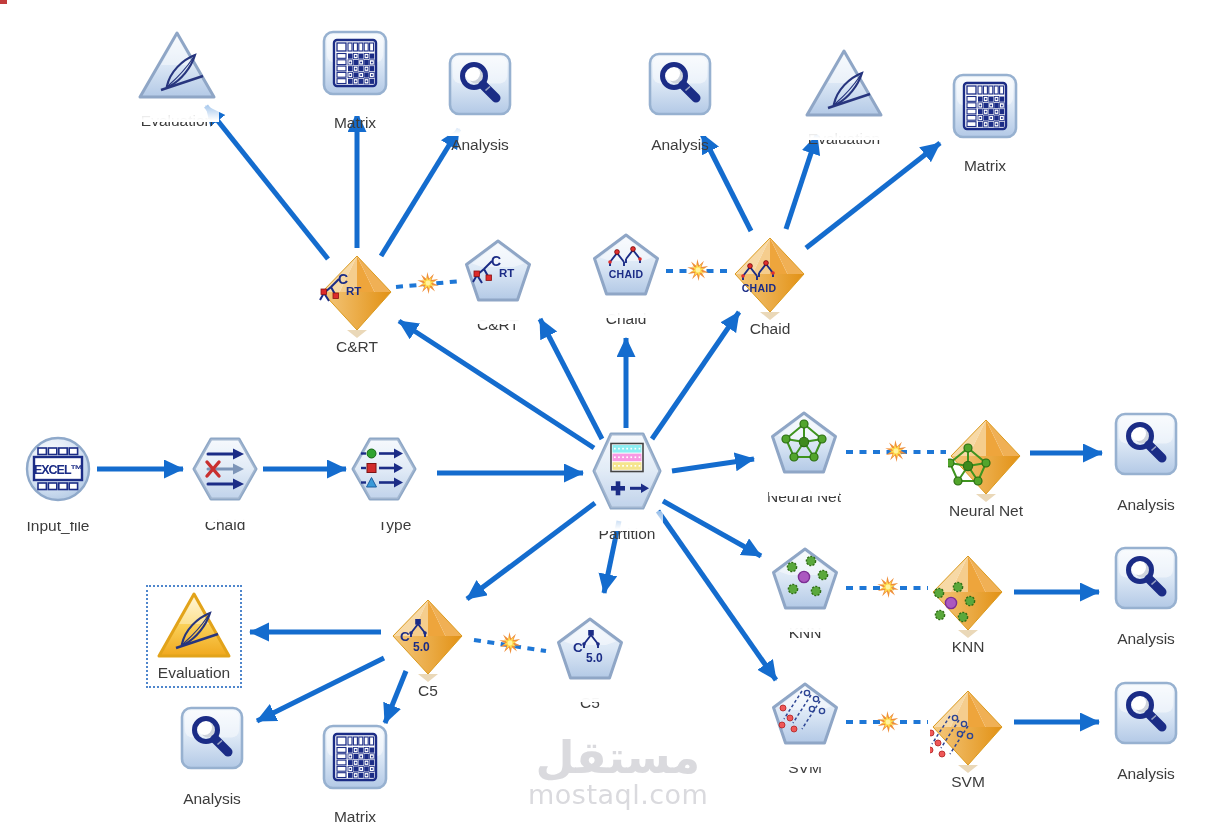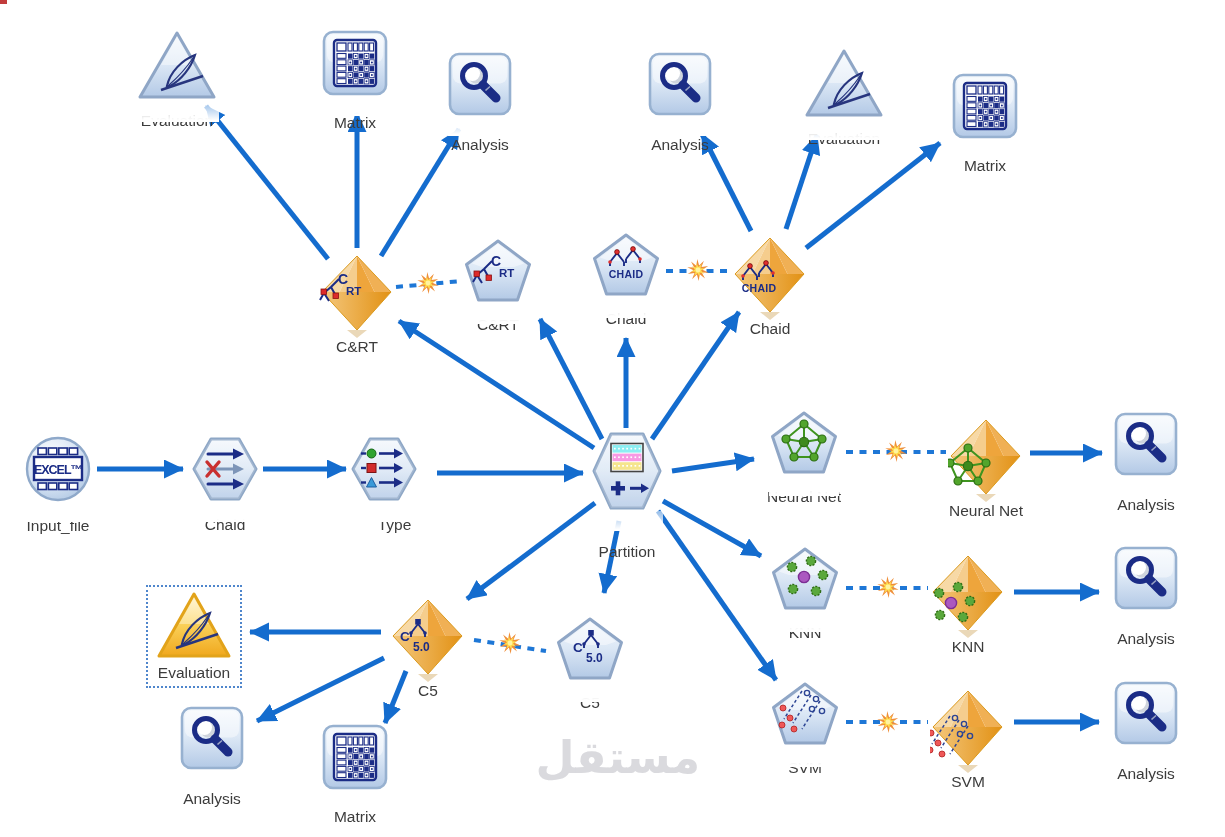--- a/index.html
+++ b/index.html
@@ -20,20 +20,21 @@
   .artifact{position:absolute;left:0;top:0;width:7px;height:4px;background:#c23c3c;z-index:4;}
   svg text{font-family:"Liberation Sans",sans-serif;}
 </style>
 </head>
 <body>
 
 <div id="canvas">
   <div class="artifact"></div>
   <div class="watermark">
     <div class="wm-logo">مستقل</div>
+    <div class="wm-site">mostaql.com</div>
   </div>
   <svg id="edge-layer" width="1225" height="837">
       <defs>
         <marker id="ah" markerUnits="strokeWidth" markerWidth="5" markerHeight="4" refX="3.8" refY="1.9" orient="auto">
           <path d="M0,0 L4,1.9 L0,3.8 Z" fill="#146cce"></path>
         </marker>
       </defs>
       <line x1="97" y1="469" x2="183" y2="469" stroke="#146cce" stroke-width="5" marker-end="url(#ah)"></line>
       <line x1="263" y1="469" x2="346" y2="469" stroke="#146cce" stroke-width="5" marker-end="url(#ah)"></line>
       <line x1="437" y1="473" x2="583" y2="473" stroke="#146cce" stroke-width="5" marker-end="url(#ah)"></line>
@@ -466,21 +467,21 @@
             <rect x="31.2" y="34" width="1.7" height="1.7" fill="#ffffff"></rect>
             <rect x="35.3" y="34" width="1.7" height="1.7" fill="#ffffff"></rect>
             <rect x="39.4" y="34" width="1.7" height="1.7" fill="#ffffff"></rect>
             <rect x="43.5" y="34" width="1.7" height="1.7" fill="#ffffff"></rect>
             <rect x="47.599999999999994" y="34" width="1.7" height="1.7" fill="#ffffff"></rect>
             <rect x="20" y="55" width="14" height="4.6" fill="#1b2c86"></rect>
             <rect x="24.7" y="50.3" width="4.6" height="14" fill="#1b2c86"></rect>
   <line x1="39" y1="57.3" x2="51" y2="57.3" stroke="#1b2c86" stroke-width="3"></line>
   <polygon points="50,52.5 58,57.3 50,62" fill="#1b2c86"></polygon>
           </svg><div class="refl"></div></div>
-        <div class="nlabel" style="margin-top: 32px;">Partition</div>
+        <div class="nlabel" style="margin-top: 14px;">Partition</div>
       </div>
       <div class="node" style="left: 739px; top: 410px; width: 130px;">
         <div class="iconwrap"><svg width="70" height="66" viewBox="0 0 70 66" xmlns="http://www.w3.org/2000/svg">
             <linearGradient id="neural-net-node-g" x1="0" y1="0" x2="0" y2="1">
     <stop offset="0" stop-color="#f5f9fd"></stop>
               <stop offset="0.5" stop-color="#dbe7f5"></stop>
     <stop offset="1" stop-color="#b3c9e6"></stop>
             </linearGradient>
             <polygon points="35,3 66.5,26.5 54.5,62 15.5,62 3.5,26.5" fill="url(#neural-net-node-g)" stroke="#8fa6c6" stroke-width="3" stroke-linejoin="round"></polygon>
       <polygon points="35,6 61,25.5 51,29 19,29 9,25.5" fill="#ffffff" opacity="0.45"></polygon>

